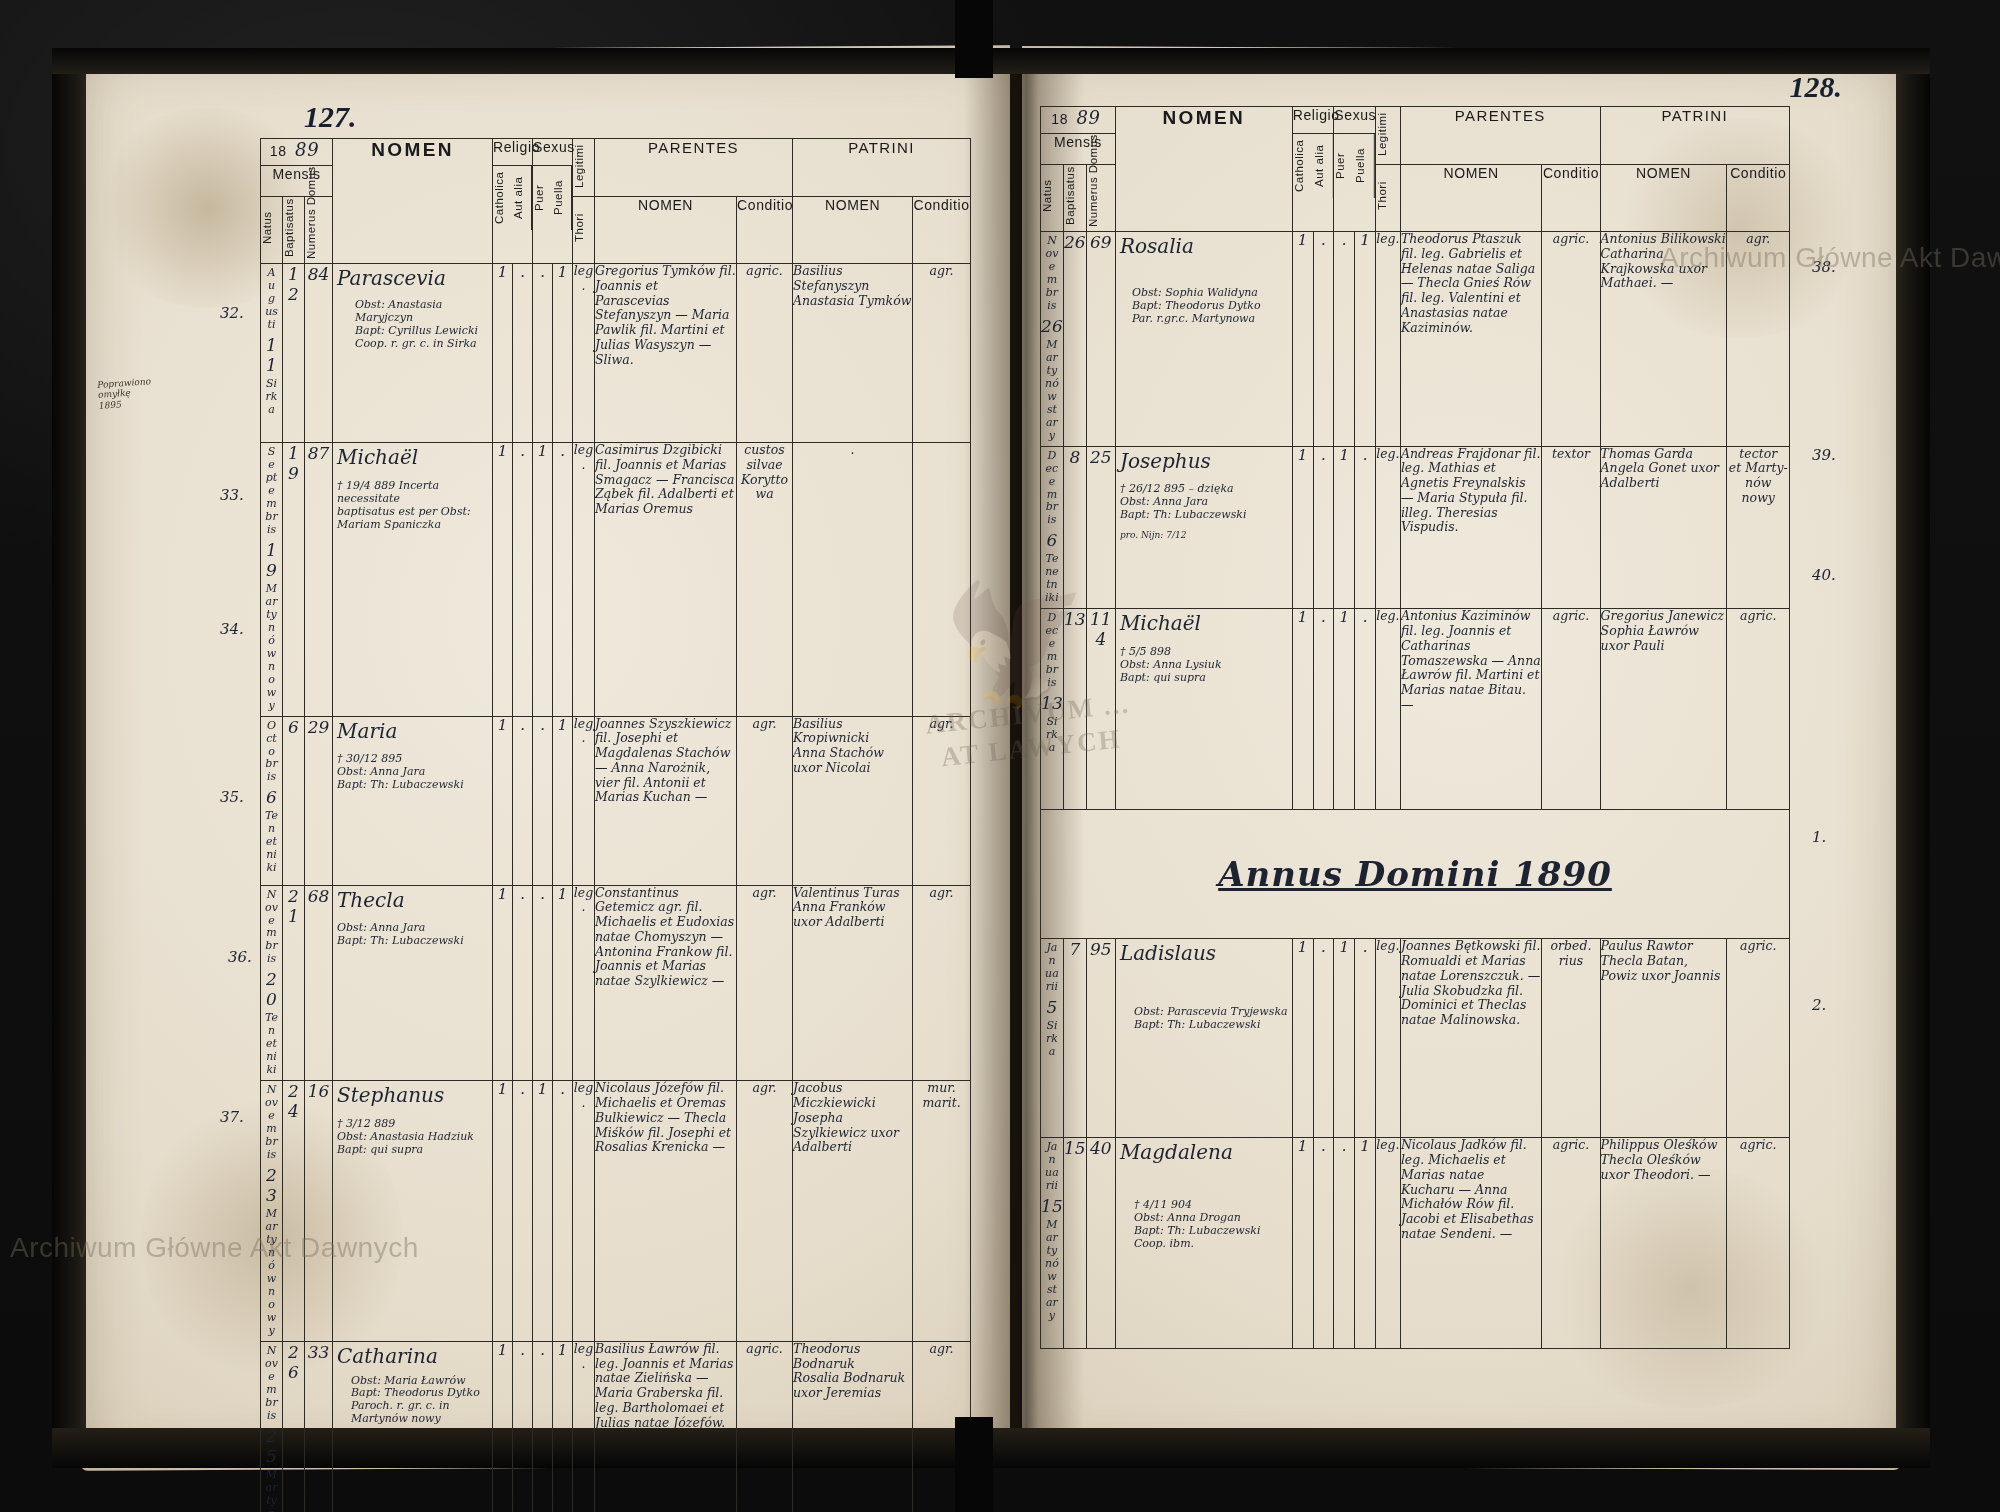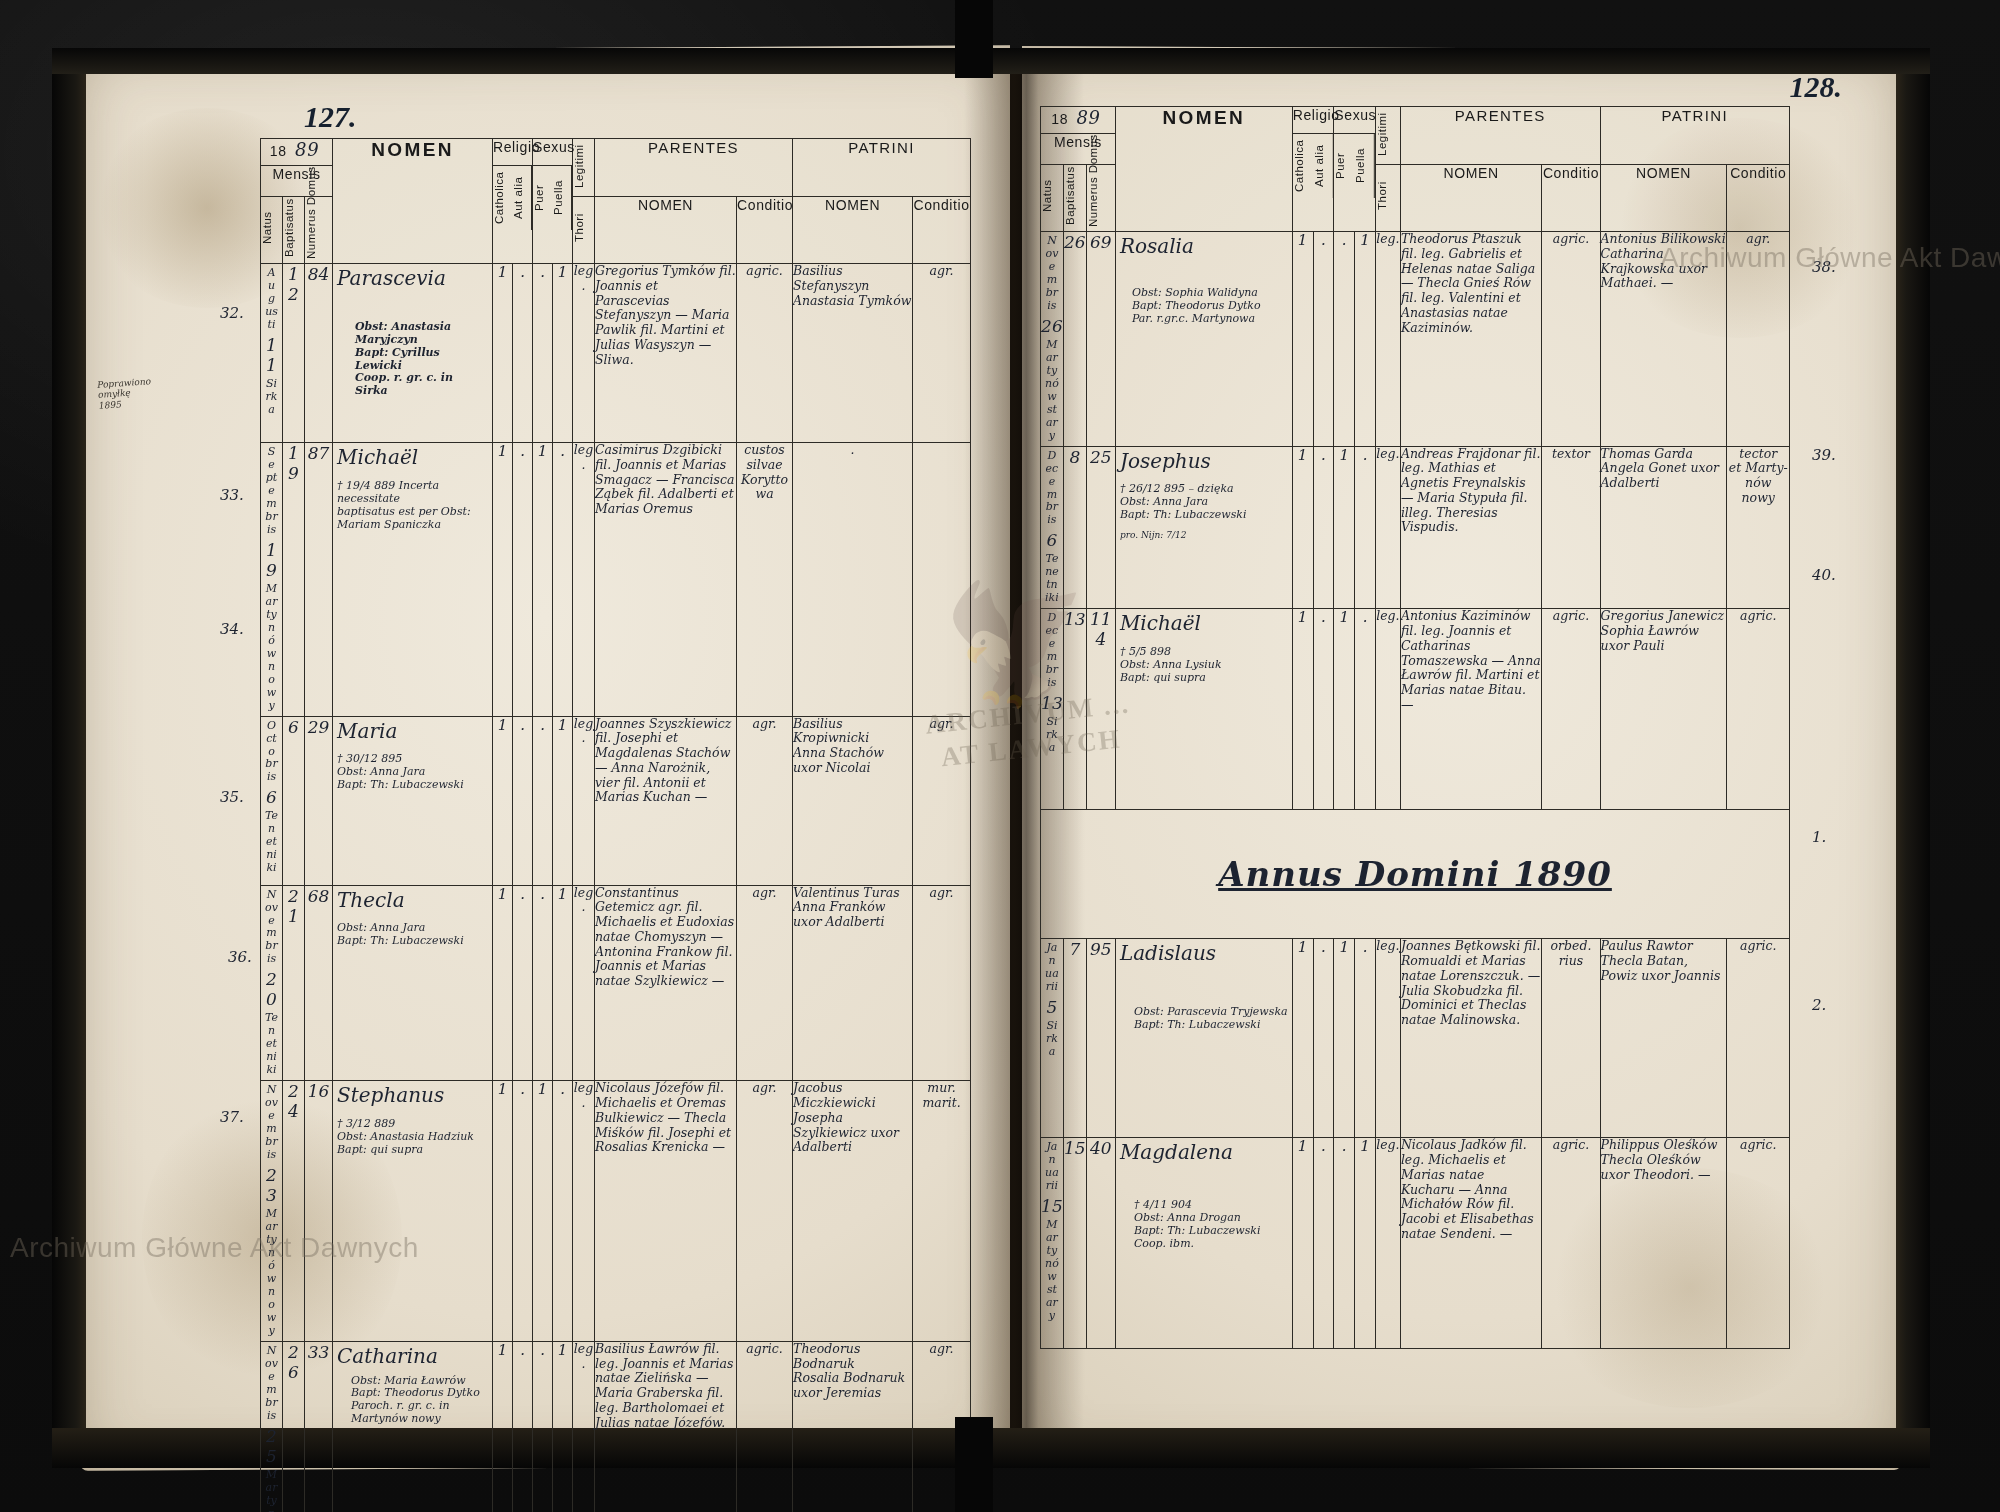--- a/index.html
+++ b/index.html
@@ -244,21 +244,21 @@
             <div class="hw xs">Sirka</div>
           </td>
           <td class="hw num">
                 <div>12</div>
               </td>
           <td class="hw num">
                 <div>84</div>
               </td>
           <td class="cellpad">
             <div class="hw name">Parascevia</div>
-            <div class="hw xs" style="white-space:pre-line;margin-top:24px;padding-left:22px;font-weight:bold;">Obst: Anastasia Maryjczyn
+            <div class="hw xs" style="white-space:pre-line;margin-top:2px;padding-left:22px;">Obst: Anastasia Maryjczyn
 Bapt: Cyrillus Lewicki
 Coop. r. gr. c. in Sirka</div>
           </td>
           <td class="hw c">1</td>
           <td class="hw c">.</td>
           <td class="hw c">.</td>
           <td class="hw c">1</td>
           <td class="hw c sm">leg.</td>
           <td class="hw sm">Gregorius Tymków fil. Joannis et Parascevias Stefanyszyn — Maria Pawlik fil. Martini et Julias Wasyszyn — Sliwa.</td>
           <td class="hw sm c">agric.</td>

